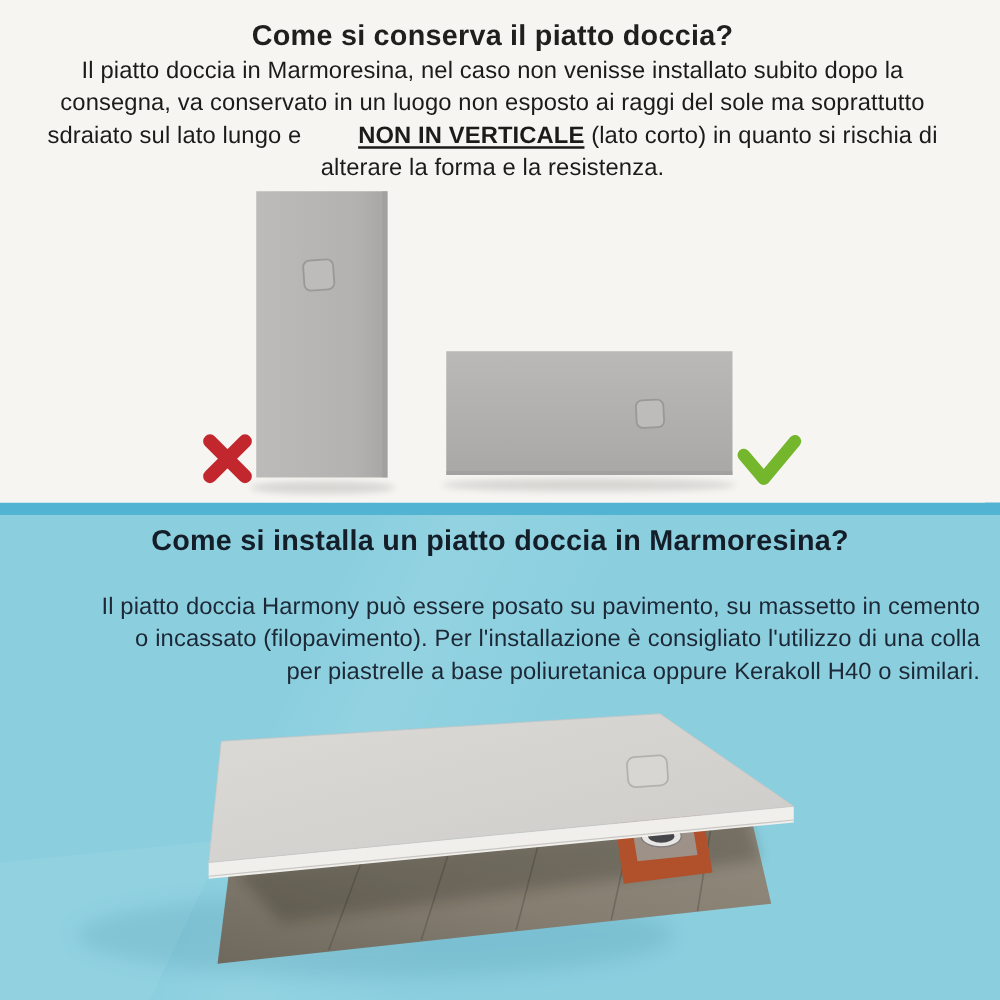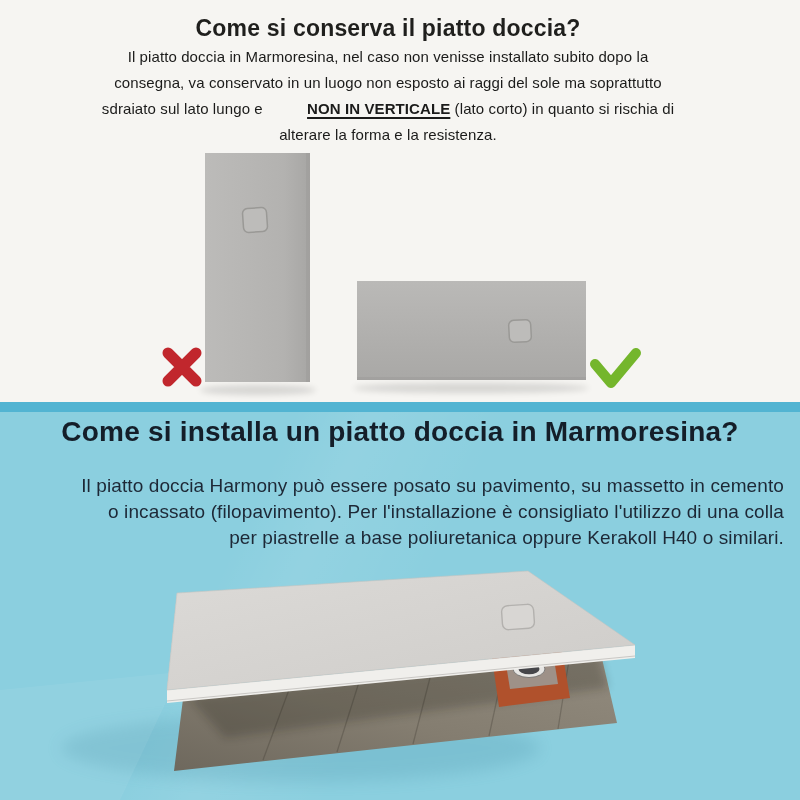--- a/index.html
+++ b/index.html
@@ -1,45 +1,45 @@
 <!DOCTYPE html>
 <html><head>
 <meta charset="utf-8">
 <style>
   html,body{margin:0;padding:0;}
   body{width:800px;height:800px;overflow:hidden;font-family:"Liberation Sans","DejaVu Sans",sans-serif;}
   .page{position:relative;width:800px;height:800px;background:#f6f5f2;}
 
   
-  .section-storage{position:relative;width:776px;height:402px;background:#f6f5f2;text-align:center;}
+  .section-storage{position:relative;width:776px;height:402px;background:#f6f5f2;text-align:center;padding-left:12px;}
   .section-storage h1{
     position:absolute;top:14px;left:0;right:0;margin:0;
     font-size:23px;font-weight:bold;color:#1f1f1d;letter-spacing:.2px;line-height:28px;
   }
   .section-storage .body{
     position:absolute;top:44px;left:0;right:0;margin:0;
-    font-size:15px;line-height:26px;color:#1b1b1a;font-weight:500;
+    font-size:19px;line-height:26px;color:#1b1b1a;font-weight:500;
     white-space:pre-line;letter-spacing:.1px;
   }
   .emph{font-weight:bold;text-decoration:underline;text-decoration-thickness:2px;text-underline-offset:3px;margin-left:40px;}
   .storage-art{position:absolute;left:0;top:148px;width:800px;height:254px;display:block;}
 
   
   .divider{width:800px;height:10px;background:#52b4d2;}
 
   
   .section-install{
     position:relative;width:800px;height:388px;text-align:center;overflow:hidden;
     background:
       linear-gradient(115deg, rgba(255,255,255,0) 30%, rgba(255,255,255,.07) 38%, rgba(255,255,255,0) 52%),
       #8bcfdf;
   }
   .section-install h2{
     position:absolute;top:6px;left:0;right:0;margin:0;
-    font-size:28px;font-weight:bold;color:#141e29;letter-spacing:.2px;line-height:28px;
+    font-size:23px;font-weight:bold;color:#141e29;letter-spacing:.2px;line-height:28px;
   }
   .section-install .body{
     position:absolute;top:45px;left:0;right:0;margin:16px;
     font-size:19px;line-height:26px;color:#1d2836;font-weight:500;
     white-space:pre-line;letter-spacing:.1px;text-align:right;
   }
   .install-art{position:absolute;left:0;top:128px;width:800px;height:260px;display:block;}
 </style>
 </head>
 <body>

